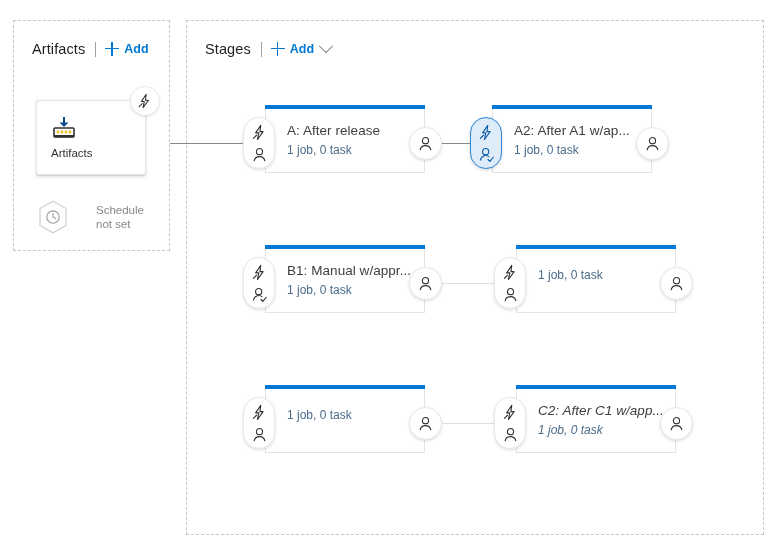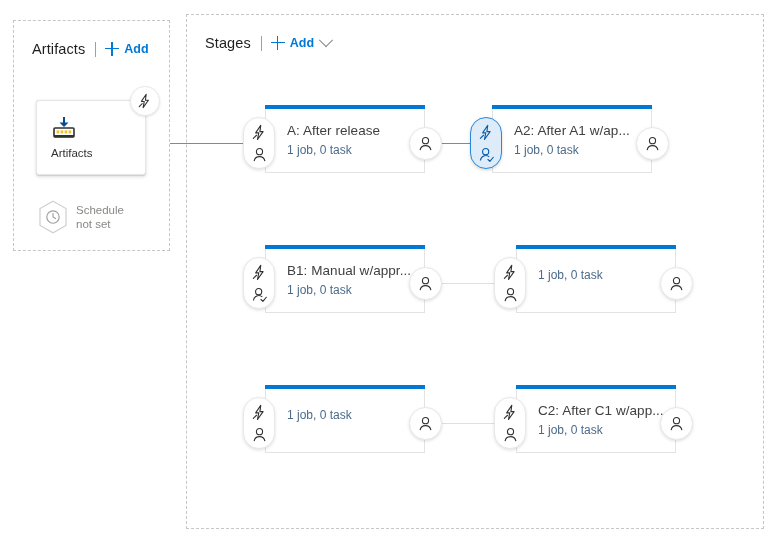--- a/index.html
+++ b/index.html
@@ -15,21 +15,21 @@
   .canvas{position:absolute;inset:0;}
 
   
   .panel{
     position:absolute;
     border:1px dashed #c8c6c4;
     background:transparent;
     box-sizing:border-box;
   }
   #artifacts-panel{left:13px;top:20px;width:157px;height:231px;}
-  #stages-panel{left:186px;top:14px;width:578px;height:515px;}
+  #stages-panel{left:186px;top:20px;width:578px;height:515px;}
 
   .panel-header{
     position:absolute;
     top:18px;
     left:18px;
     display:flex;
     align-items:center;
     white-space:nowrap;
     height:20px;
   }
@@ -95,21 +95,21 @@
     background:#ffffff;
     border:1px solid #eaeaea;
     box-shadow:0 1px 2.5px rgba(0,0,0,.12);
     display:flex;align-items:center;justify-content:center;
     box-sizing:border-box;
   }
 
   
   #schedule-item{
     position:absolute;left:38px;top:200px;
-    display:flex;align-items:center;
+    display:flex;align-items:center;gap:20px;
   }
   .hex{
     width:30px;height:34px;flex:0 0 auto;
     display:flex;align-items:center;justify-content:center;
   }
   .sched-text{
     margin-left:8px;
     font-size:11.5px;line-height:14px;color:#8a8886;
   }
 
@@ -406,21 +406,21 @@
         </div>
         <div class="post-circle">
           <span>
             <svg width="17" height="17" viewBox="0 0 16 16">
               <circle cx="8" cy="5.3" r="2.9" fill="none" stroke="#323130" stroke-width="1.05"></circle>
               <path d="M2.9 14.2 A5.2 5.2 0 0 1 13.1 14.2" fill="none" stroke="#323130" stroke-width="1.05"></path>
             </svg>
           </span>
         </div>
       </div>
-      <div class="stage" style="left: 516px; top: 385px;">
+      <div class="stage" style="left: 516px; top: 385px; font-style: italic;">
         <div class="stage-box"></div>
         <div class="stage-topbar"></div>
         <div class="stage-text">
           <div class="stage-title">C2: After C1 w/app...</div>
           <div class="stage-sub">1 job, 0 task</div>
         </div>
         <div class="pre-pill">
           <span>
             <svg width="17" height="17" viewBox="0 0 16 16">
               <path d="M9.2 1.2 L4.4 8.4 L7.3 8.4 L6.1 14.6 L11.4 7.2 L8.4 7.2 Z" fill="none" stroke="#323130" stroke-width="1.05" stroke-linejoin="round"></path>

